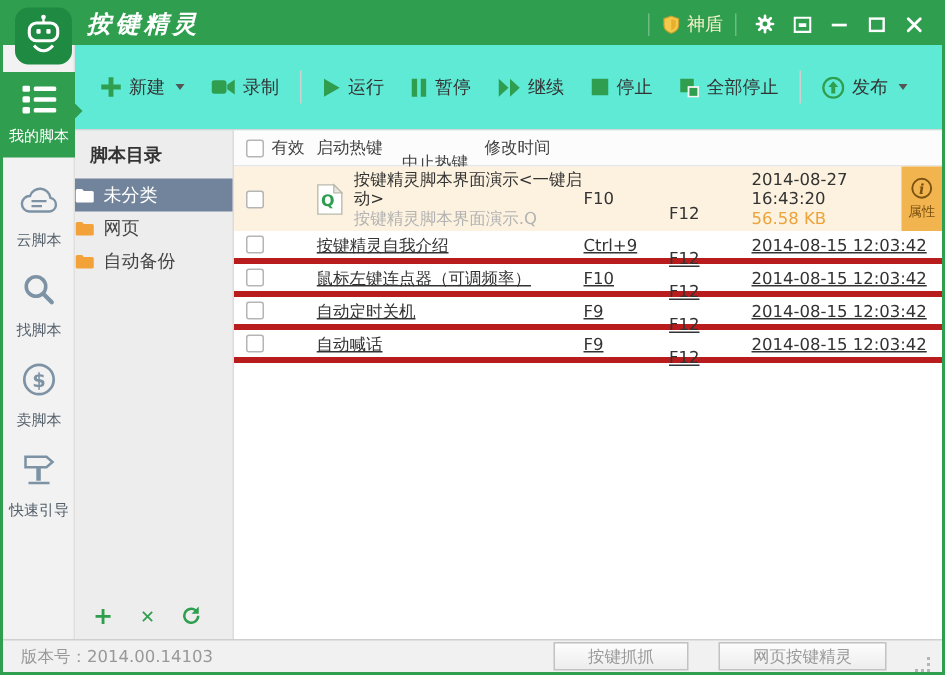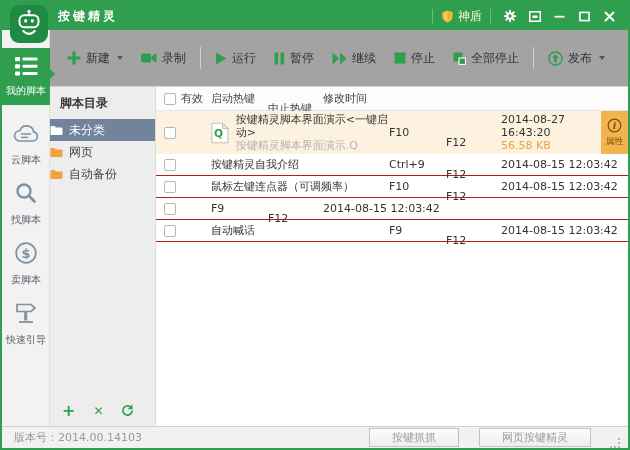--- a/index.html
+++ b/index.html
@@ -6,40 +6,40 @@
   body { font-family:"DejaVu Sans","Liberation Sans",sans-serif; background:#888; }
   .window{ width:630px; height:450px; border:2px solid #2f9e4f; background:#fff;
     display:flex; flex-direction:column; position:relative; overflow:hidden; }
 
   
   .titlebar{ height:28px; background:#2f9e4f; display:flex; align-items:center;
     color:#fff; position:relative; flex:0 0 auto; }
   .logo{ position:absolute; left:8px; top:3px; width:38px; height:38px; background:#1d listed;
     z-index:6; }
   .logo{ background:#1f8a41; border-radius:9px; display:flex; align-items:center; justify-content:center; }
-  .app-title{ margin-left:56px; font-size:12px; font-weight:bold; letter-spacing:3px; }
+  .app-title{ margin-left:56px; font-size:16px; font-weight:bold; letter-spacing:3px;font-style:italic; }
   .tb-right{ margin-left:auto; display:flex; align-items:center; height:100%; padding-right:6px; }
   .tb-sep{ width:1px; height:15px; background:rgba(255,255,255,.3); margin:0 6px; }
   .badge{ display:flex; align-items:center; gap:4px; font-size:12px; color:#f7f3c8; padding:0 2px; cursor:pointer;}
   .ctl{ width:25px; height:100%; display:flex; align-items:center; justify-content:center; cursor:pointer; }
 
   
   .main{ flex:1 1 auto; display:flex; min-height:0; }
   .rail{ width:48px; background:#f2f2f2; border-right:1px solid #e0e0e0; display:flex; flex-direction:column; }
   .rail-item{ width:48px; text-align:center; padding:8px 0 6px; color:#5d6d7c; cursor:pointer; position:relative; }
   .rail-item .lbl{ display:block; font-size:10px; margin-top:4px; color:#55606b; }
   .rail-item.active{ background:#2f9e4f; margin-top:18px; padding:9px 0 7px; }
   .rail-item.active .lbl{ color:#fff; }
   .rail-item.active::after{ content:""; position:absolute; right:-5px; top:21px;
     border-top:5px solid transparent; border-bottom:5px solid transparent; border-left:5px solid #2f9e4f; z-index:7;}
 
   .rightcol{ flex:1; display:flex; flex-direction:column; min-width:0; }
 
   
-  .toolbar{ height:57px; background:#a3a3a3; border-bottom:1px solid #d6d6d6;
+  .toolbar{ height:57px; background:#5eead4; border-bottom:1px solid #d6d6d6;
     display:flex; align-items:center; padding-left:8px; flex:0 0 auto; }
   .tbtn{ display:flex; align-items:center; gap:5px; padding:6px 9px; font-size:12px; color:#333; cursor:pointer; border-radius:2px; }
   .caret{ width:0; height:0; border-left:3.5px solid transparent; border-right:3.5px solid transparent; border-top:4px solid #555; margin-left:2px; }
   .tool-sep{ width:1px; height:22px; background:#d0d0d0; margin:0 5px; }
 
   
   .content{ flex:1; display:flex; min-height:0; }
   .dirpanel{ width:106px; background:#ededed; border-right:1px solid #dcdcdc; display:flex; flex-direction:column; }
   .dir-header{ font-size:12px; font-weight:bold; color:#333; padding:8px 0 7px 10px;font-family:Liberation Serif, serif; }
   .dir-item{ height:22px; display:flex; align-items:center; gap:6px; font-size:12px; color:#444; cursor:pointer; }
@@ -54,21 +54,21 @@
   .thead{ height:24px; display:flex; align-items:center; padding-left:8px; font-size:11px; color:#444;
     background:#fcfcfc; border-bottom:1px solid #e6e6e6; flex:0 0 auto;}
   .c-check{ width:47px; display:flex; align-items:center; gap:5px; flex:0 0 auto;}
   .c-desc{ width:178px; flex:0 0 auto; display:flex; align-items:center; overflow:hidden;}
   .c-start{ width:57px; flex:0 0 auto;}
   .c-stop{ width:55px; flex:0 0 auto;margin-top:19px;}
   .c-time{ width:100px; flex:1 1 auto; min-width:0;}
   .checkbox{ width:12px; height:12px; border:1px solid #b5b5b5; background:#fff; border-radius:2px; display:inline-block; cursor:pointer;}
   .trow{ display:flex; align-items:center; padding-left:8px; font-size:11px; color:#333; cursor:default;}
   .trow.sel{ background:#fcf2df; height:43px; padding-right:0; position:relative;}
-  .trow.plain{ height:22px; border-bottom:1px solid #b91c1c; }
+  .trow.plain{ height:22px; border-bottom:4px solid #b91c1c;text-decoration:underline; }
   .desc2{ margin-left:7px; line-height:13px; }
   .desc2 .sub{ color:#b3b3b3; }
   .timecell .size{ color:#eba43c; }
   .propbadge{ width:27px; align-self:stretch; background:#f2b44e; margin-left:auto;
     display:flex; flex-direction:column; align-items:center; justify-content:center; gap:2px;
     color:#7c5210; font-size:9px; cursor:pointer; flex:0 0 auto;}
 
   
   .statusbar{ height:22px; background:#f1f1f1; border-top:1px solid #cfcfcf; display:flex; align-items:center;
     padding:0 8px 0 12px; flex:0 0 auto; font-size:11px; color:#999;gap:15px; }
@@ -345,20 +345,21 @@
             <div class="c-desc">鼠标左键连点器（可调频率）</div>
             <div class="c-start">F10</div>
             <div class="c-stop">F12</div>
             <div class="c-time">2014-08-15 12:03:42</div>
           </div>
 
           <div class="trow plain">
             <div class="c-check">
                 <span class="checkbox"></span>
               </div>
+            <div class="c-desc">自动定时关机</div>
             <div class="c-start">F9</div>
             <div class="c-stop">F12</div>
             <div class="c-time">2014-08-15 12:03:42</div>
           </div>
 
           <div class="trow plain">
             <div class="c-check">
                 <span class="checkbox"></span>
               </div>
             <div class="c-desc">自动喊话</div>

